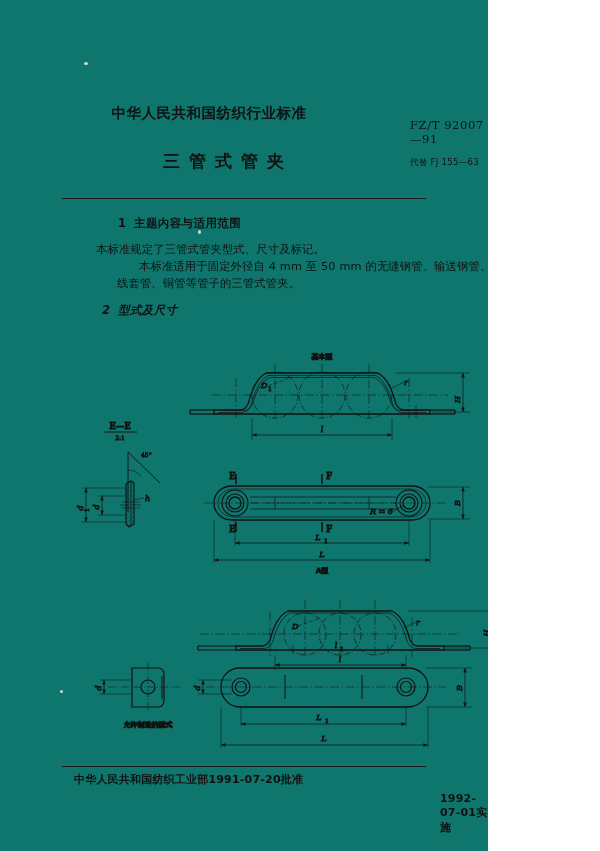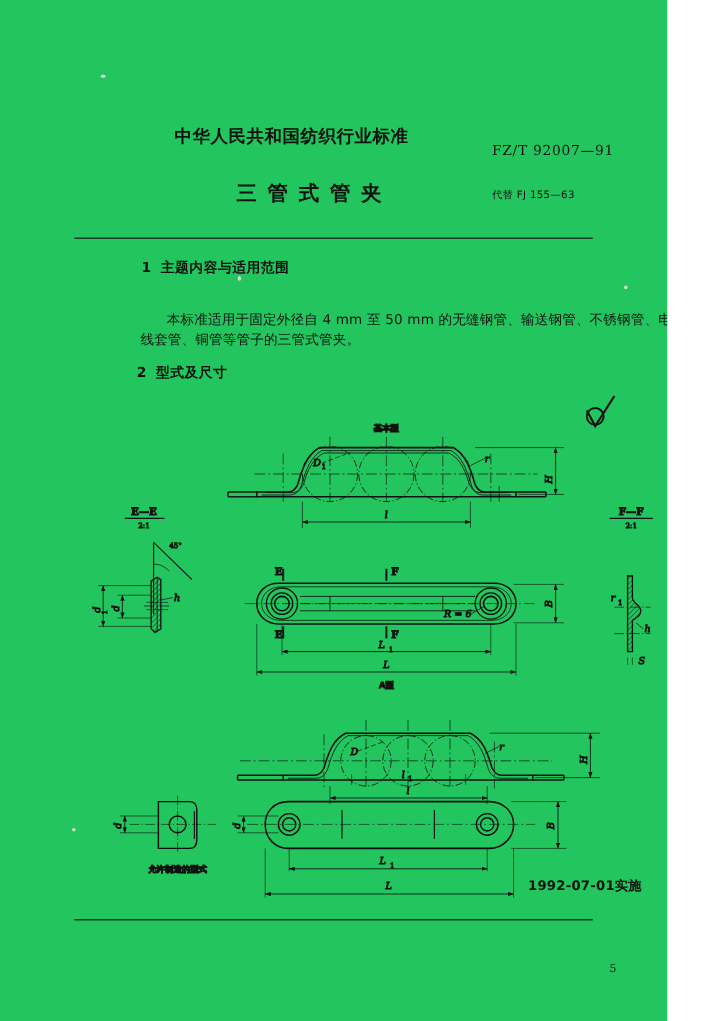--- a/index.html
+++ b/index.html
@@ -5,23 +5,23 @@
   html, body {
     margin: 0;
     padding: 0;
     background: #ffffff;
   }
   body {
     font-family: "DejaVu Sans", "Liberation Sans", sans-serif;
   }
   #page {
     position: relative;
-    width: 556px;
+    width: 488px;
     height: 851px;
-    background: #22c55e;
+    background: #0f766e;
     overflow: hidden;
   }
 
   
   .hdr-title {
     position: absolute;
     left: 0; right: 0;
     top: 104px;
     text-align: center;
     font-size: 14.5px;
@@ -138,21 +138,21 @@
     left: 74px;
     top: 772px;
     font-size: 11px;
     font-weight: bold;
     color: #111;
     letter-spacing: 0.2px;
   }
   .foot-right {
     position: absolute;
     left: 440px;
-    top: 731px;
+    top: 792px;
     font-size: 11px;
     font-weight: bold;
     color: #111;
     letter-spacing: 0.2px;
   }
   .page-no {
     position: absolute;
     left: 508px;
     top: 803px;
     font-size: 9px;
@@ -181,23 +181,24 @@
     <span class="doc-title-inner">三管式管夹</span>
   </div>
   <div class="hdr-replaces">代替 FJ 155—63</div>
 
   <div class="hdr-rule"></div>
 
   <div class="sec-head" style="left:74px;top:216px;">
     <span class="sec-num">1</span><span>主题内容与适用范围</span>
   </div>
 
+  <div class="para indent" style="left:74px;top:242px;width:452px;">本标准规定了三管式管夹型式、尺寸及标记。</div>
   <div class="para indent" style="left:74px;top:259px;width:452px;margin-left:43px;">本标准适用于固定外径自 4 mm 至 50 mm 的无缝钢管、输送钢管、不锈钢管、电线套管、铜管等管子的三管式管夹。</div>
 
-  <div class="sec-head" style="left:70px;top:303px;">
+  <div class="sec-head" style="left:58px;top:303px;font-style:italic;">
     <span class="sec-num">2</span><span>型式及尺寸</span>
   </div>
 
 
   <svg class="draw" viewBox="0 0 600 851">
     <defs>
       <marker id="ah" markerWidth="7" markerHeight="5" refX="6.6" refY="2.5" orient="auto">
         <path d="M0,0 L7,2.5 L0,5 z" fill="#111"></path>
       </marker>
       <marker id="ahs" markerWidth="7" markerHeight="5" refX="0.4" refY="2.5" orient="auto">
@@ -462,16 +463,17 @@
 
       <line x1="221" y1="707" x2="221" y2="748" stroke-width="0.5"></line>
       <line x1="428" y1="707" x2="428" y2="748" stroke-width="0.5"></line>
       <line x1="221" y1="745" x2="428" y2="745" stroke-width="0.7" marker-start="url(#ahs)" marker-end="url(#ah)"></line>
       <text class="lbl" x="324" y="741" text-anchor="middle">L</text>
 
     </g>
   </svg>
 
   <div class="foot-rule"></div>
+  <div class="foot-left">中华人民共和国纺织工业部1991-07-20批准</div>
   <div class="foot-right">1992-07-01实施</div>
   <div class="page-no">5</div>
 
 </div>
 
 </body></html>

